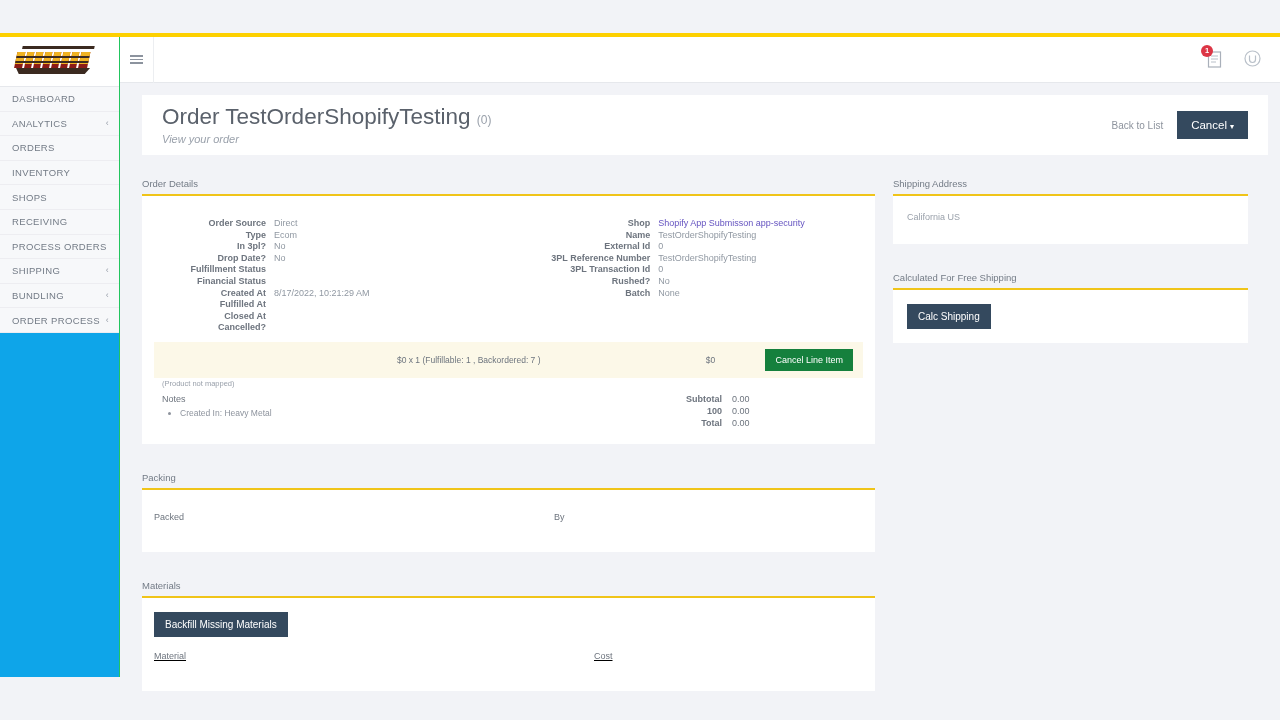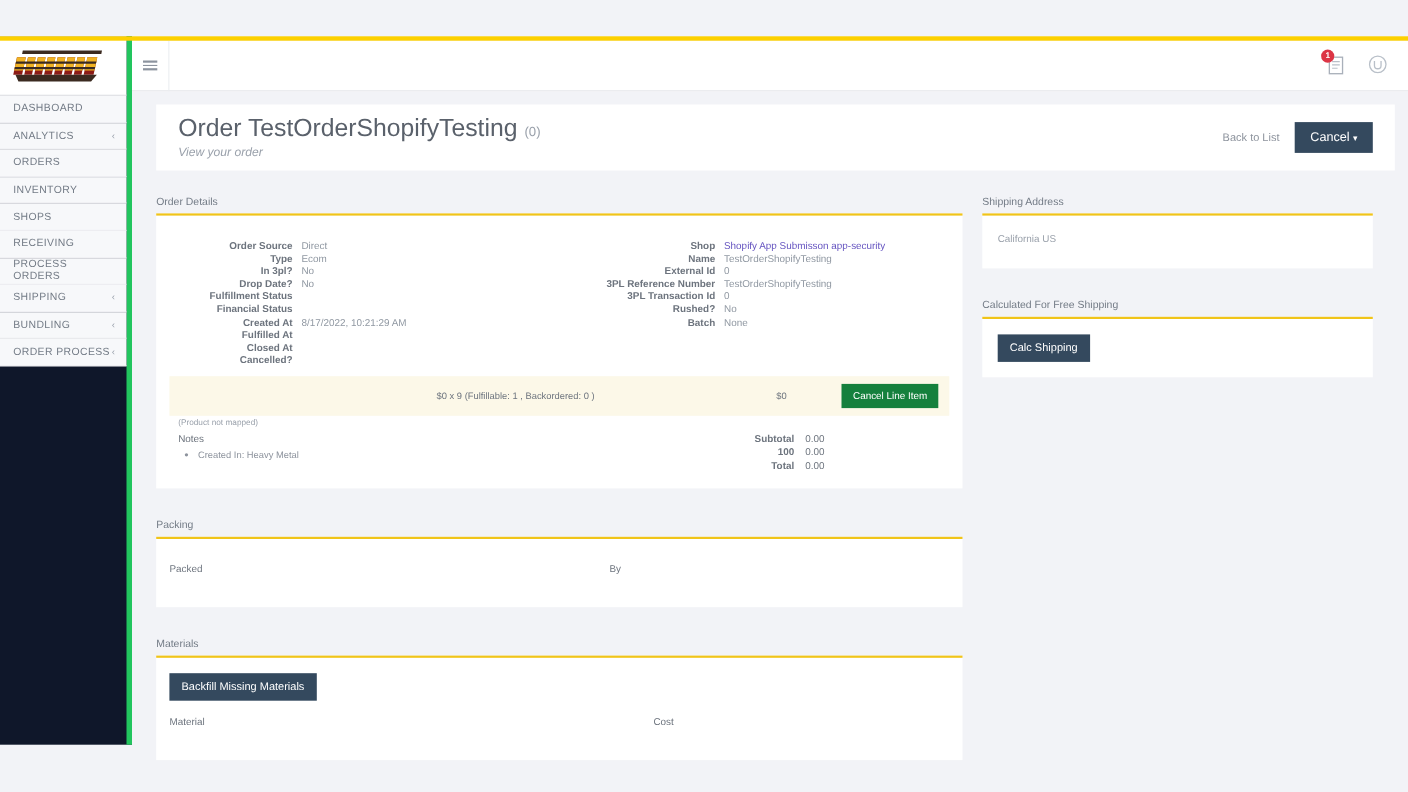--- a/index.html
+++ b/index.html
@@ -17,21 +17,21 @@
     background: #fdd000; z-index: 40;
   }
   .os-strip {
     position: absolute; top: 0; left: 0; width: 1280px; height: 33px;
     background: #f2f3f7;
   }
 
   
   .sidebar {
     position: absolute; top: 33px; left: 0; width: 120px; height: 644px;
-    background: #0f172a; border-right: 5px solid #22c55e; z-index: 30;
+    background: #0ea5e9; border-right: 1px solid #22c55e; z-index: 30;
   }
   .logo-box {
     height: 54px; background: #ffffff; border-bottom: 1px solid #e6e8ec;
     display: flex; align-items: center; justify-content: center; overflow: hidden;
   }
   .logo-svg { display: block; }
   .nav-list { list-style: none; }
   .nav-item {
     height: 24.6px; display: flex; align-items: center; justify-content: space-between;
     padding: 0 10px 0 12px; border-bottom: 1px solid #ededf1;
@@ -120,21 +120,21 @@
   .tot-row { display: flex; height: 12px; align-items: baseline; }
   .tot-lbl { width: 140px; text-align: right; padding-right: 10px; font-size: 9px; font-weight: 700; color: #6d747e; }
   .tot-val { font-size: 9px; color: #6d747e; }
 
   .pack-card { padding: 22px 12px 26px; min-height: 64px; }
   .pack-row { display: flex; }
   .pack-lbl { font-size: 9px; color: #6d747e; }
   .pack-lbl.b { margin-left: 0; width: 400px; }
 
   .mat-card { padding: 14px 12px 30px; min-height: 80px; }
-  .mat-head { display: flex; margin-top: 14px; }
+  .mat-head { display: flex; margin-top: 14px; text-decoration: underline; }
   .mat-col { font-size: 9px; color: #6d747e; }
   .mat-col.a { width: 440px; }
 
   .ship-card { padding: 16px 14px; min-height: 50px; }
   .ship-text { font-size: 9px; color: #9aa1ab; }
   .calc-card { padding: 14px 14px; min-height: 48px; }
   .btn-dark-sm {
     background: #34495e; color: #fff; border: none; font-size: 10px;
     padding: 7px 11px; cursor: pointer; font-family: inherit;
   }
@@ -337,21 +337,21 @@
               <span class="od-val">No</span>
             </div>
             <div class="od-row">
               <span class="od-lbl">Batch</span>
               <span class="od-val">None</span>
             </div>
           </div>
         </div>
 
         <div class="lineitem">
-          <span class="li-desc">$0 x 9 (Fulfillable: 1 , Backordered: 0 )</span>
+          <span class="li-desc">$0 x 1 (Fulfillable: 1 , Backordered: 7 )</span>
           <span class="li-price">$0</span>
           <button class="btn-red">Cancel Line Item</button>
           <span class="li-note">(Product not mapped)</span>
         </div>
 
         <div class="notes-totals">
           <div class="notes">
             <h5>Notes</h5>
             <ul>
               <li>Created In: Heavy Metal</li>

